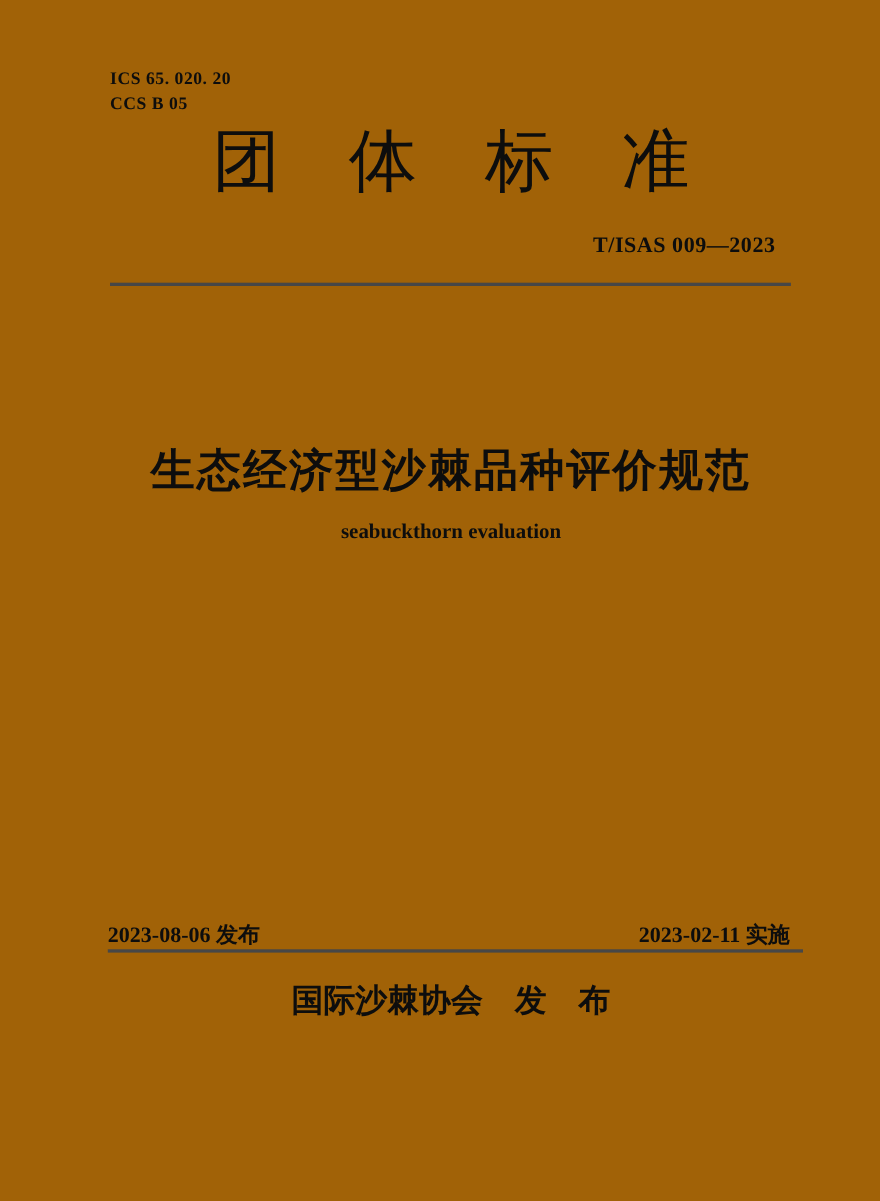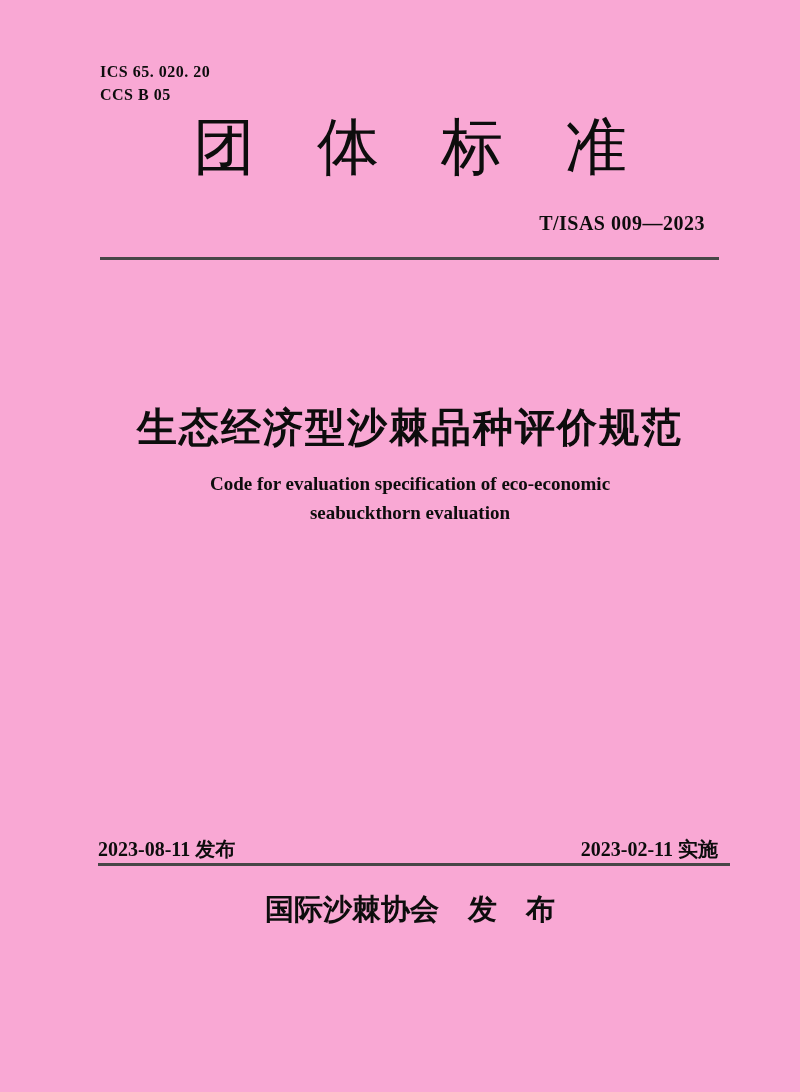--- a/index.html
+++ b/index.html
@@ -3,21 +3,21 @@
 <meta charset="utf-8">
 <style>
   html, body { margin: 0; padding: 0; }
   body { background: #e8e8e8; }
 
   .page {
     position: relative;
     width: 800px;
     height: 1092px;
     margin: 0 auto;
-    background: #f9a8d4;
+    background: #a16207;
     color: #0d0d0d;
     overflow: hidden;
   }
 
   .serif { font-family: "Liberation Serif", "DejaVu Serif", serif; }
   .sans  { font-family: "Liberation Sans", "DejaVu Sans", sans-serif; }
 
   
   .ics-block {
     position: absolute;
@@ -122,26 +122,25 @@
 
   <div class="doc-type sans">团　体　标　准</div>
 
   <div class="std-no serif">T/ISAS 009—2023</div>
 
   <div class="rule rule-top"></div>
 
   <div class="title-zh sans">生态经济型沙棘品种评价规范</div>
 
   <div class="title-en serif">
-    <div>Code for evaluation specification of eco-economic</div>
     <div>seabuckthorn evaluation</div>
   </div>
 
   <div class="dates serif">
-    <span>2023-08-11 发布</span>
+    <span>2023-08-06 发布</span>
     <span>2023-02-11 实施</span>
   </div>
 
   <div class="rule rule-bottom"></div>
 
   <div class="publisher serif">国际沙棘协会　发　布</div>
 
 </div>
 
 </body></html>

